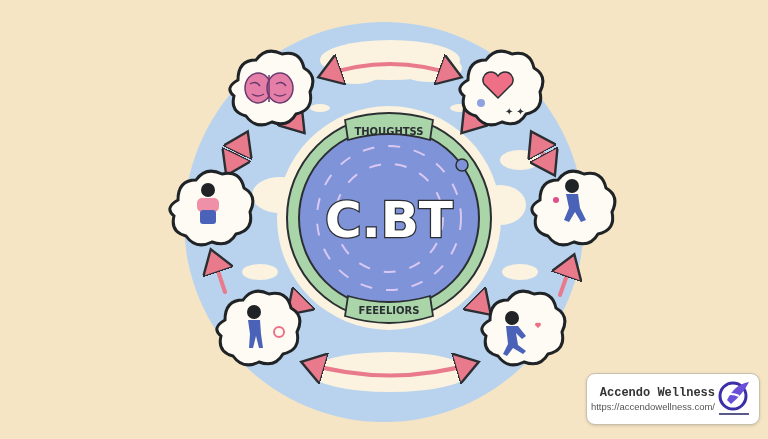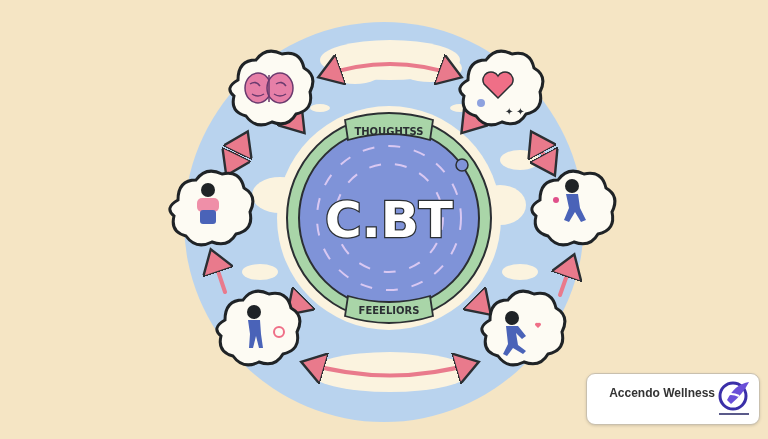--- a/index.html
+++ b/index.html
@@ -1,20 +1,20 @@
 <!DOCTYPE html>
 <html><head>
 <meta charset="utf-8">
 <style>
   html,body{margin:0;padding:0;}
   body{width:768px;height:439px;overflow:hidden;background:#f5e5c4;position:relative;font-family:"Liberation Sans",sans-serif;}
   .stage{position:absolute;left:0;top:0;width:768px;height:439px;}
   .lbl{font-family:"DejaVu Sans",sans-serif;font-weight:bold;fill:#2b2f33;}
   .card{position:absolute;left:586px;top:373px;width:172px;height:50px;background:#fff;border:1px solid #c9c0ae;border-radius:9px;box-shadow:0 1px 3px rgba(0,0,0,0.15);}
-  .card-title{position:absolute;right:44px;top:12px;font-size:12px;font-weight:bold;color:#333;text-align:right;white-space:nowrap;}
+  .card-title{position:absolute;right:44px;top:12px;font-size:12px;font-weight:bold;color:#333;text-align:right;white-space:nowrap;font-family:Liberation Mono, monospace;}
   .card-url{position:absolute;right:44px;top:27px;font-size:9.5px;color:#555;text-align:right;white-space:nowrap;}
   .card-logo{position:absolute;right:8px;top:6px;width:34px;height:38px;}
 </style>
 </head>
 <body>
 
 <svg class="stage" width="768" height="439" viewBox="0 0 768 439" xmlns="http://www.w3.org/2000/svg">
   <defs>
     <marker id="ah" markerWidth="8" markerHeight="8" refX="5" refY="4" orient="auto-start-reverse" markerUnits="strokeWidth">
       <path d="M0,0 L6,4 L0,8 Z" fill="#e97a8c" stroke="#2b2f33" stroke-width="0.6"></path>
@@ -120,19 +120,20 @@
         <circle cx="512" cy="318" r="7" fill="#1f2326"></circle>
         <path d="M506,326 l12,0 l8,10 l-4,3 l-6,-6 l2,12 l8,6 l-3,3 l-10,-6 l-6,8 l-4,-2 l5,-10 z" fill="#4a63b8"></path>
         <path d="M538,328 l-3,-3 a2,2 0 0 1 3,-2 a2,2 0 0 1 3,2 z" fill="#ef6f87"></path>
       </g>
     </g>
   </g>
 </svg>
 
 <div class="card">
   <div class="card-title">Accendo Wellness</div>
+  <div class="card-url">https://accendowellness.com/</div>
   <svg class="card-logo" viewBox="0 0 34 38">
     <circle cx="16" cy="16" r="13" fill="none" stroke="#3a2fa8" stroke-width="3"></circle>
     <path d="M10,20 Q18,4 32,2 Q26,14 14,24 Z" fill="#6a4fd8"></path>
     <path d="M6,16 Q14,12 22,16" fill="none" stroke="#ffffff" stroke-width="2"></path>
     <rect x="2" y="33" width="30" height="2" fill="#5a5a8a"></rect>
   </svg>
 </div>
 
 </body></html>

